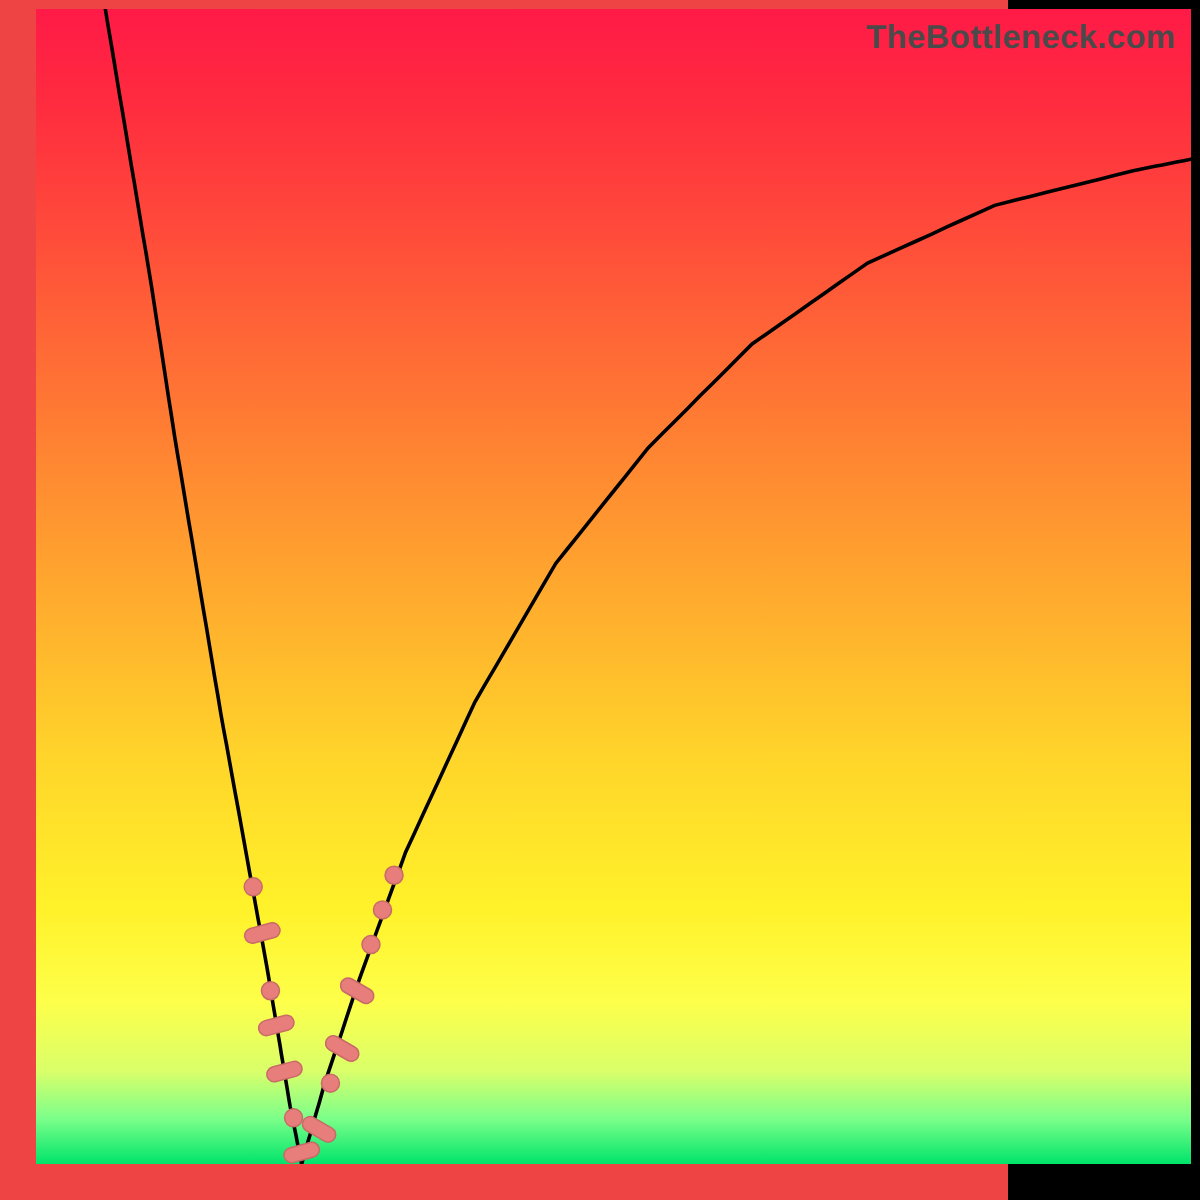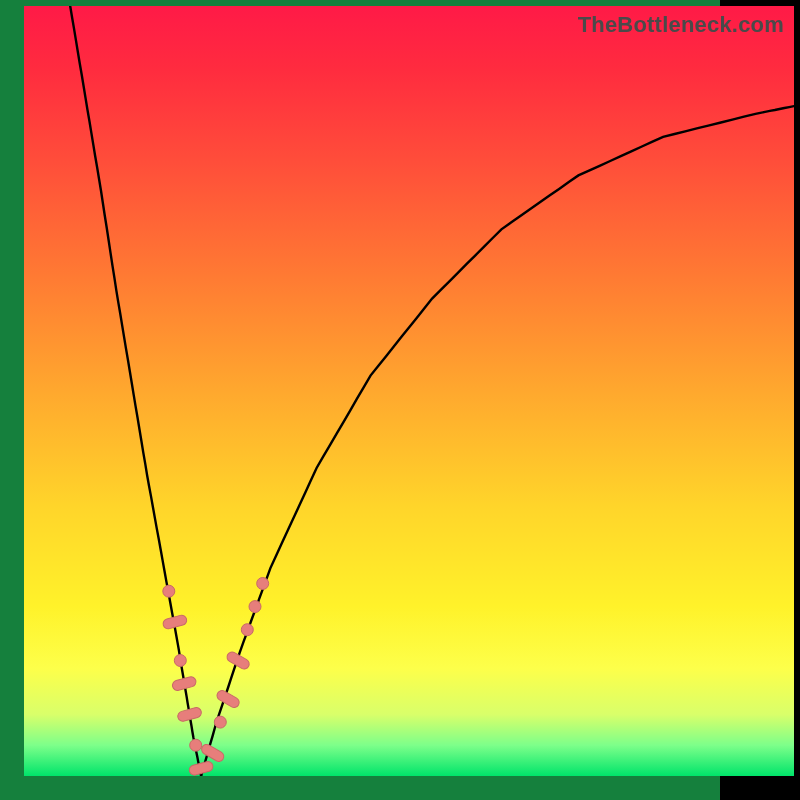--- a/index.html
+++ b/index.html
@@ -8,22 +8,21 @@
     width: 800px;
     height: 800px;
     overflow: hidden;
     background: #000;
     font-family: Arial, Helvetica, sans-serif;
   }
   .frame {
     position: absolute;
     left: 0; top: 0;
     width: 672px; height: 800px;
-    background: #15803d;
-    padding-left: 48px;
+    background: #ef4444;
   }
   .plot {
     position: absolute;
     left: 24px;
     top: 6px;
     width: 770px;
     height: 770px;
     background: linear-gradient(to bottom,
       #ff1a47 0%,
       #ff2b3f 8%,

